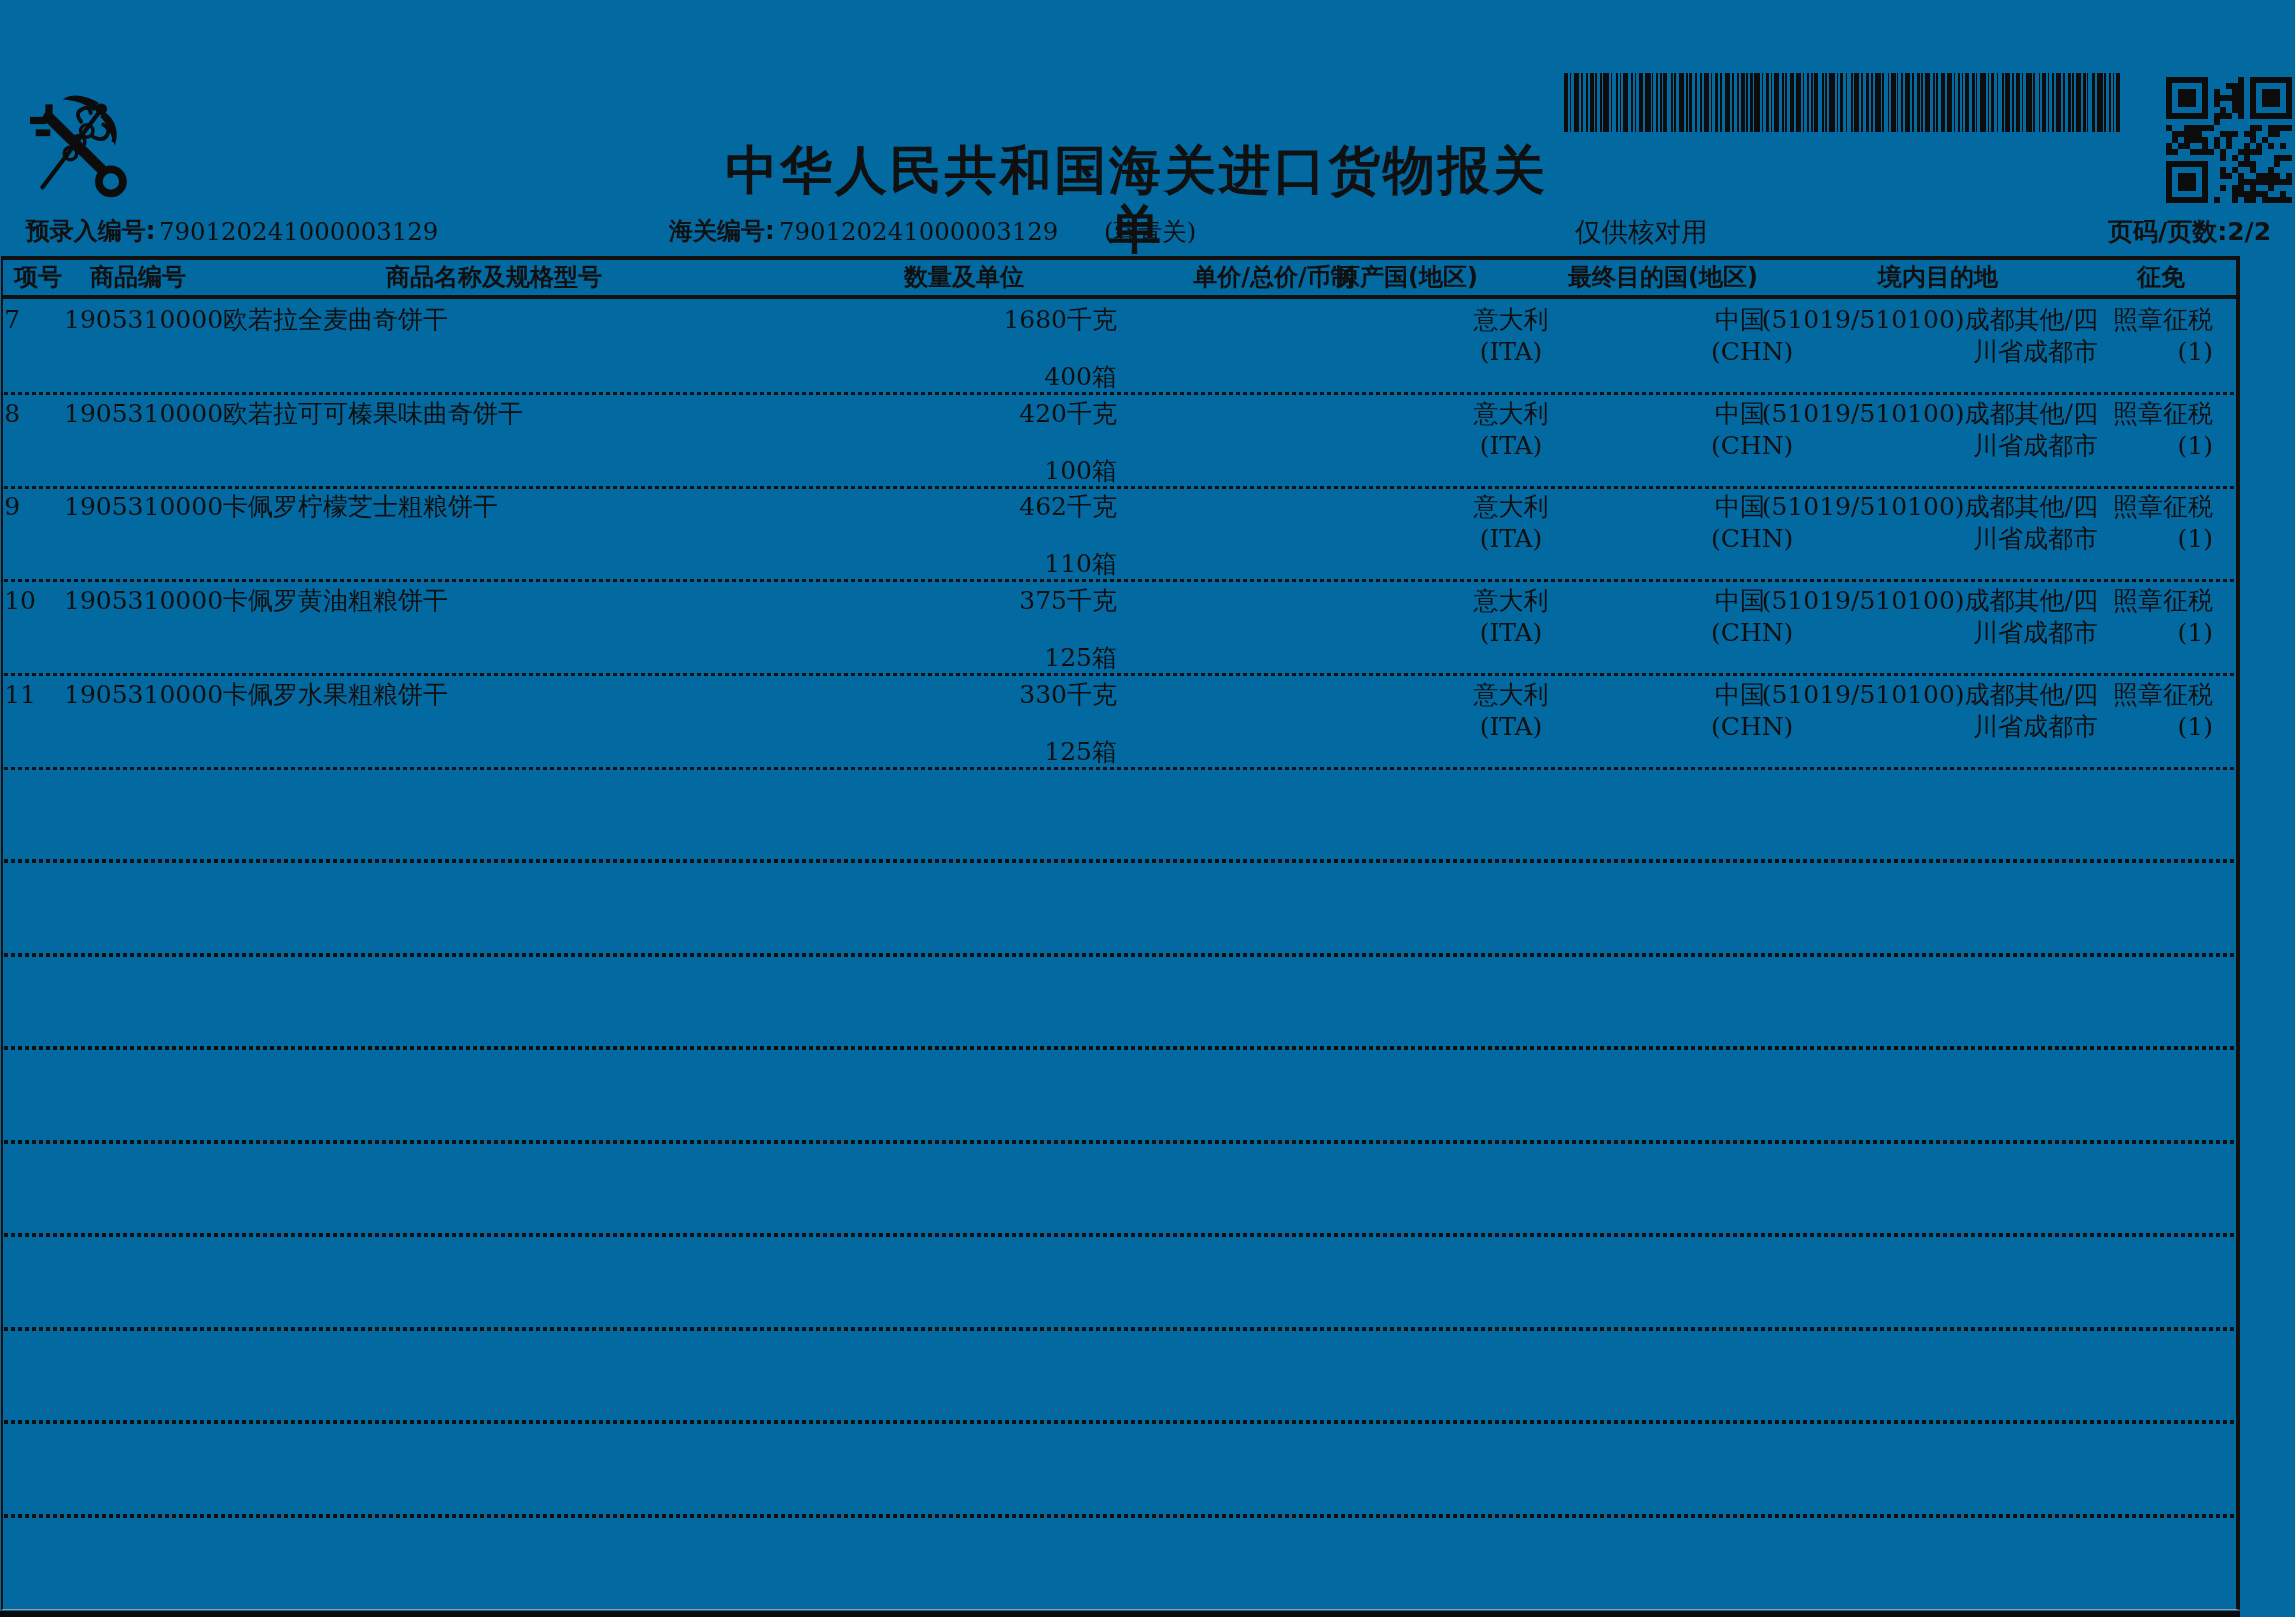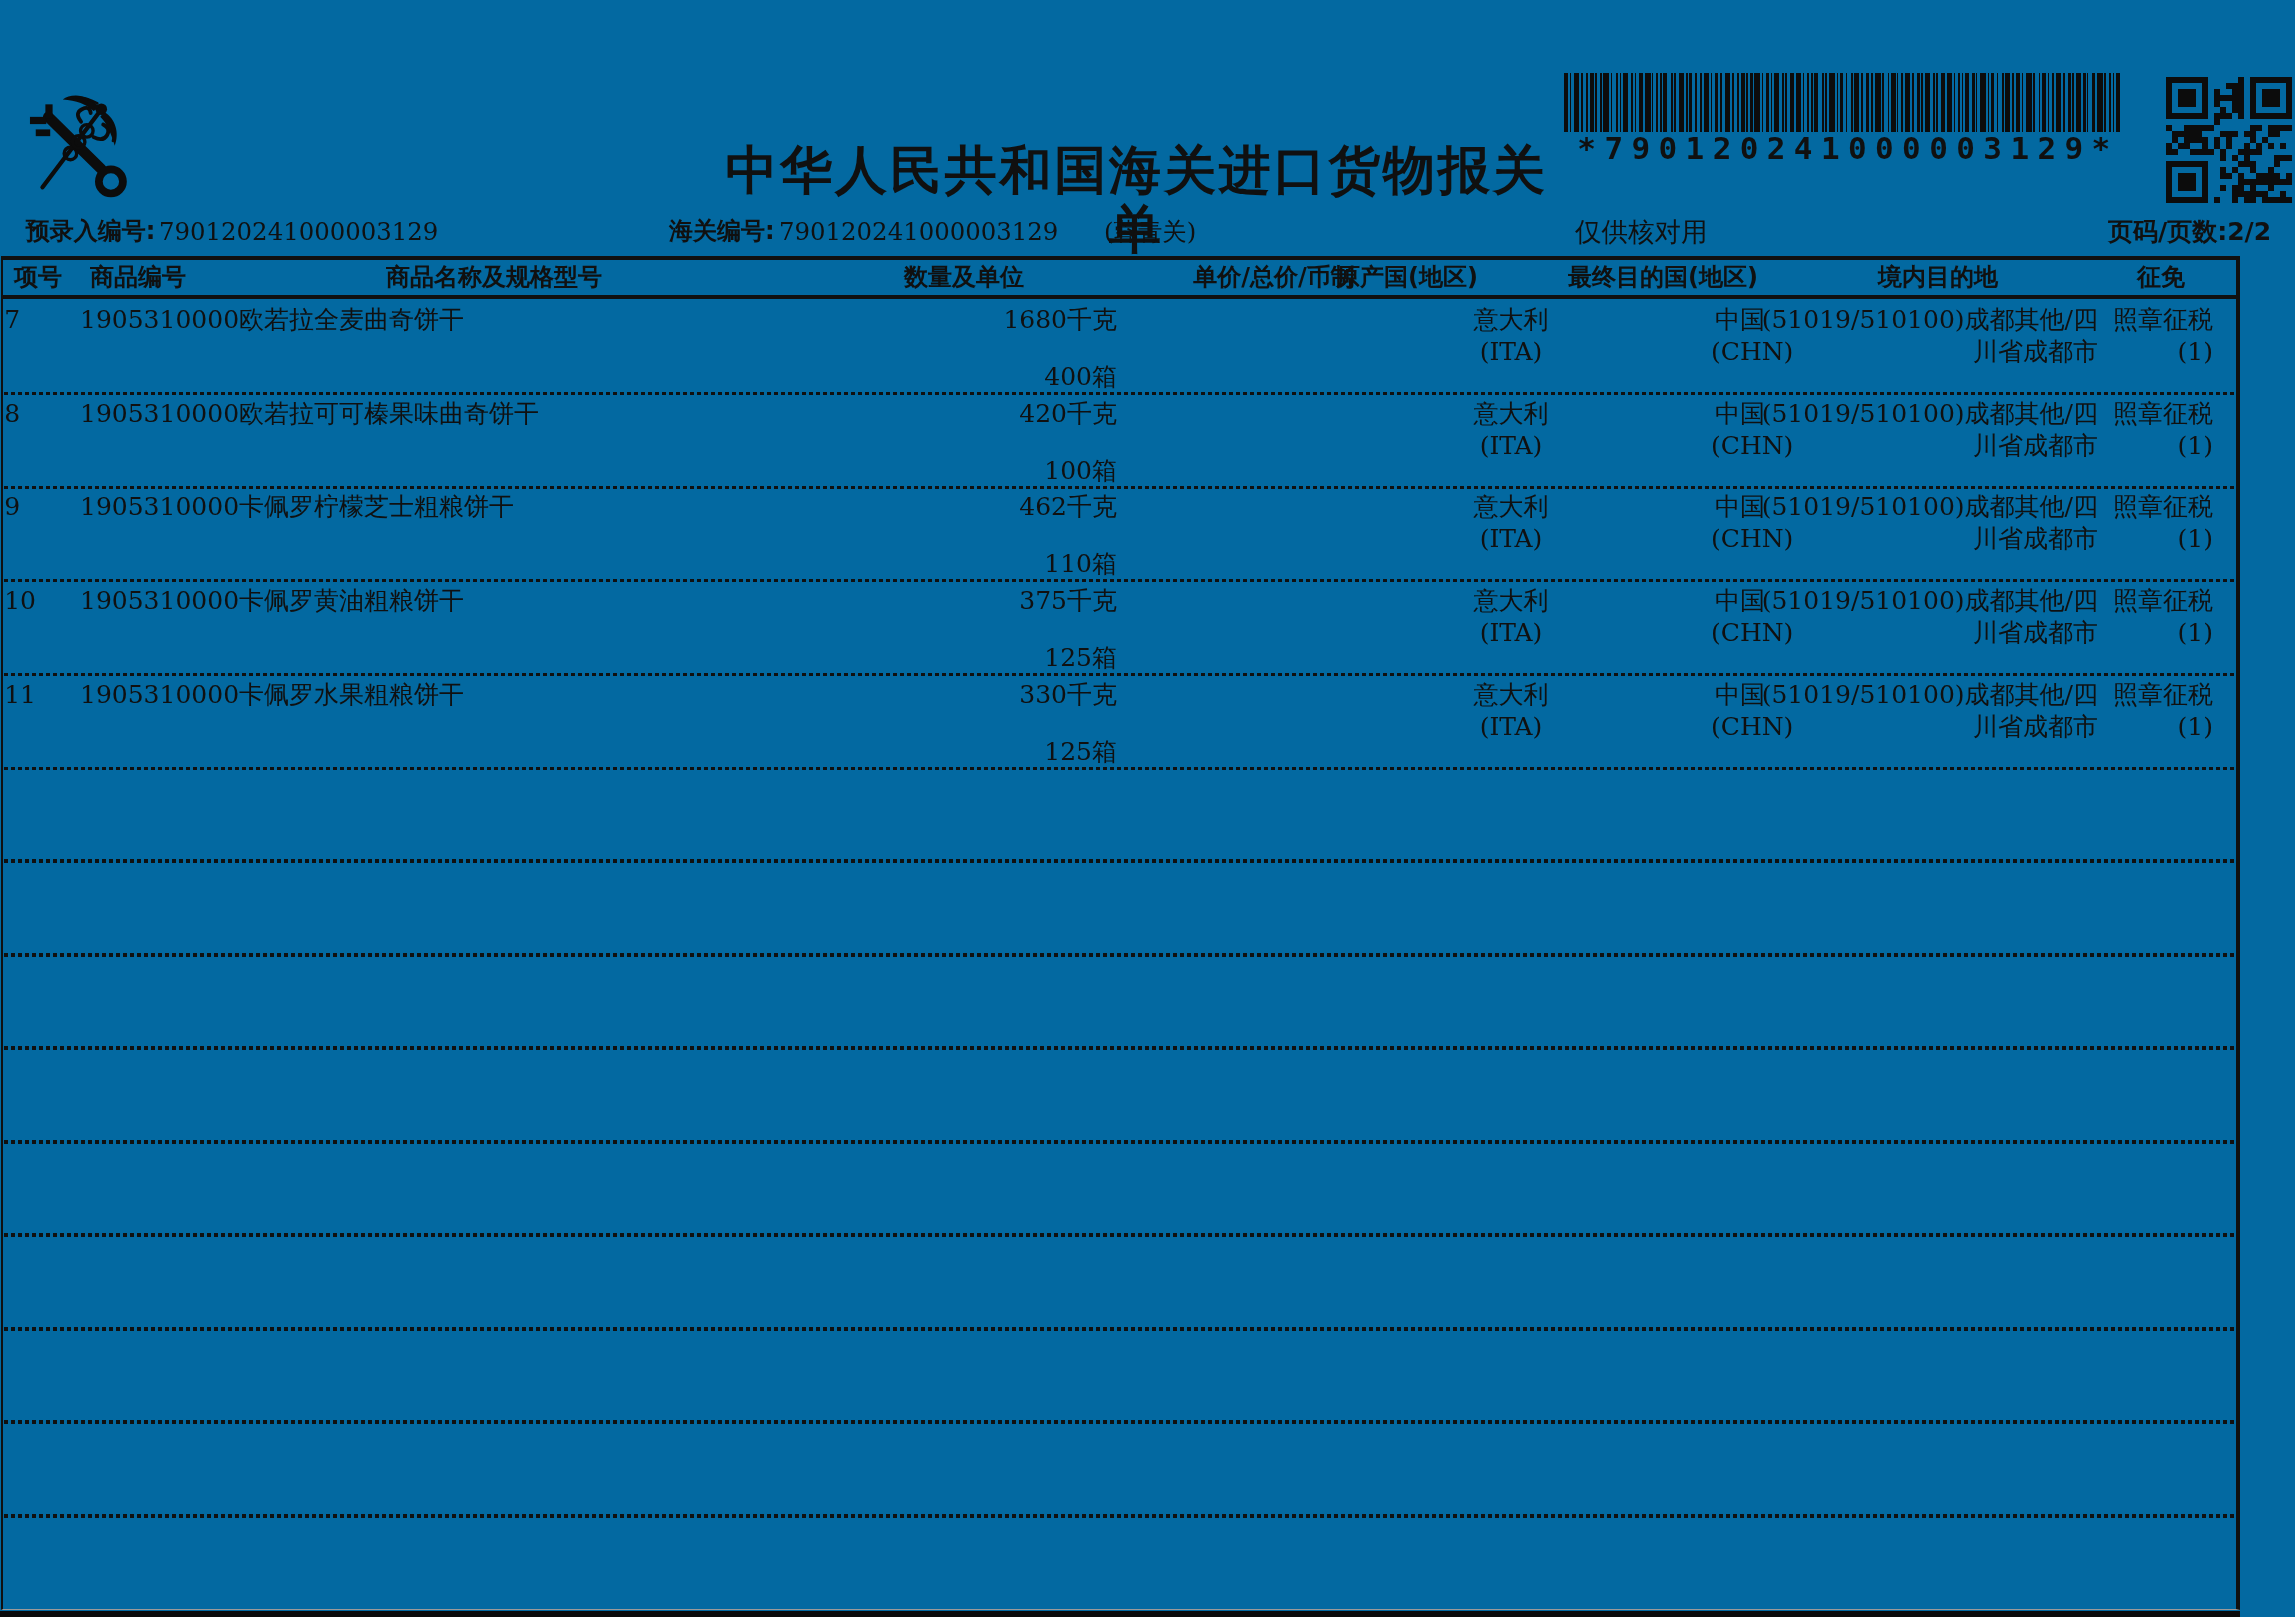--- a/index.html
+++ b/index.html
@@ -29,21 +29,21 @@
          border-top:4.9px solid #101010;border-left:2.1px solid #101010;border-right:4.2px solid #101010;
          border-bottom:1.4px solid #9a9a9a;pointer-events:none;}
   .thead-line{position:absolute;left:2.8px;top:295px;width:2235px;height:3.5px;background:#101010;}
   .hcell{position:absolute;top:263px;transform:translateX(-50%);font-size:24px;font-weight:bold;
          line-height:29px;white-space:nowrap;font-family:"DejaVu Sans","Liberation Sans",sans-serif;}
 
   
   .row{position:absolute;left:0;width:2295px;height:94px;}
   .cell{position:absolute;font-size:25px;line-height:31px;white-space:nowrap;}
   .no{left:4.2px;top:4.2px;}
-  .codename{left:80px;top:4.2px;text-align:center;}
+  .codename{left:64px;top:4.2px;text-align:center;}
   .qty{right:1178px;top:4.2px;}
   .pkg{right:1178px;top:61px;}
   .org1{left:1511px;top:4.2px;transform:translateX(-50%);}
   .org2{left:1511px;top:36px;transform:translateX(-50%);}
   .dst1{left:1715px;top:4.2px;}
   .dst2{left:1711px;top:36px;}
   .dom1{right:197px;top:4.2px;}
   .dom2{right:197px;top:36px;}
   .duty1{right:82px;top:4.2px;}
   .duty2{right:82px;top:36px;}
@@ -198,21 +198,20 @@
       <div class="bar" style="width: 4.9px; margin-right: 2.8px;"></div>
       <div class="bar" style="width: 2.1px; margin-right: 1.4px;"></div>
       <div class="bar" style="width: 1.4px; margin-right: 3.5px;"></div>
       <div class="bar" style="width: 3.5px; margin-right: 2.1px;"></div>
       <div class="bar" style="width: 5.6px; margin-right: 1.4px;"></div>
       <div class="bar" style="width: 1.4px; margin-right: 2.8px;"></div>
       <div class="bar" style="width: 2.1px; margin-right: 2.1px;"></div>
       <div class="bar" style="width: 1.4px; margin-right: 1.4px;"></div>
       <div class="bar" style="width: 4.2px; margin-right: 3.5px;"></div>
     </div>
-  <div class="barcode-text mono">*790120241000003129*</div>
 
   <svg class="qr" id="qr" viewBox="0 0 21 21" xmlns="http://www.w3.org/2000/svg" shape-rendering="crispEdges">
       <rect x="0" y="0" width="1" height="1" fill="#0c0c0c"></rect>
       <rect x="1" y="0" width="1" height="1" fill="#0c0c0c"></rect>
       <rect x="2" y="0" width="1" height="1" fill="#0c0c0c"></rect>
       <rect x="3" y="0" width="1" height="1" fill="#0c0c0c"></rect>
       <rect x="4" y="0" width="1" height="1" fill="#0c0c0c"></rect>
       <rect x="5" y="0" width="1" height="1" fill="#0c0c0c"></rect>
       <rect x="6" y="0" width="1" height="1" fill="#0c0c0c"></rect>
       <rect x="0" y="1" width="1" height="1" fill="#0c0c0c"></rect>

